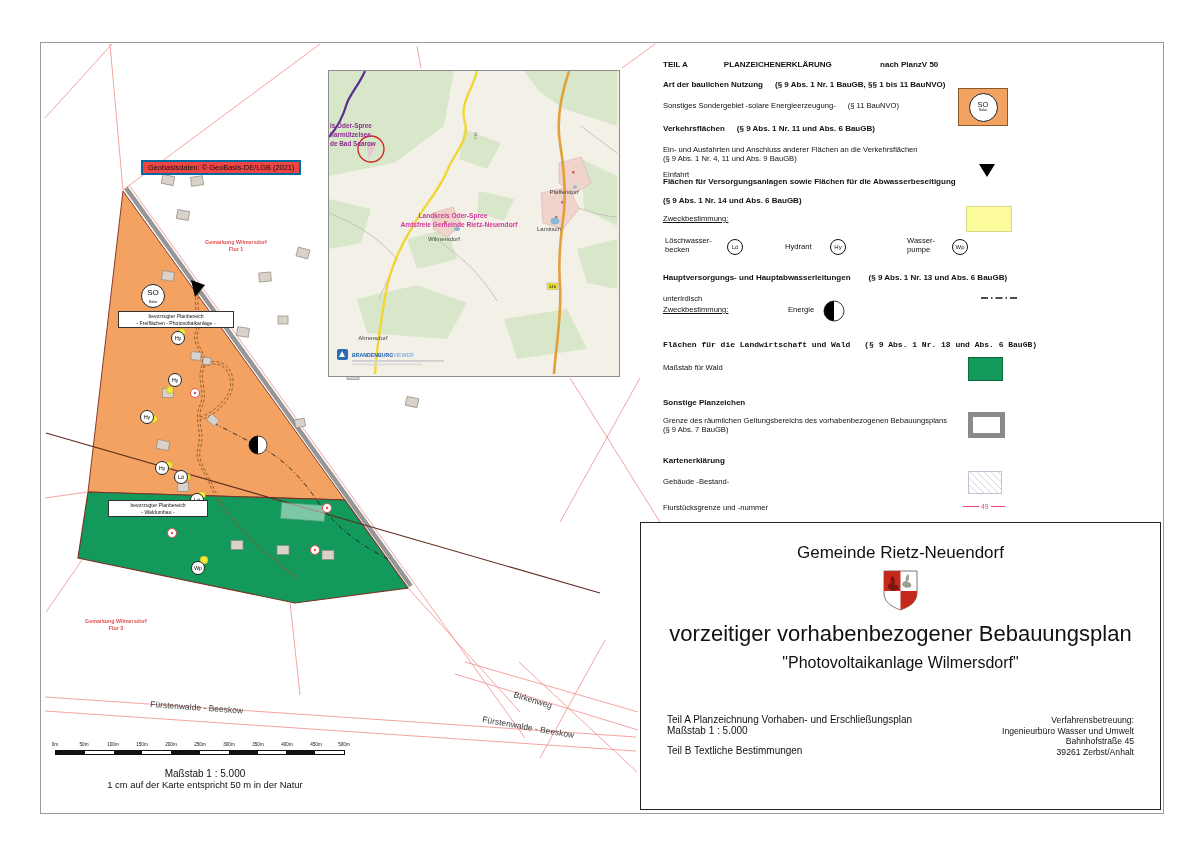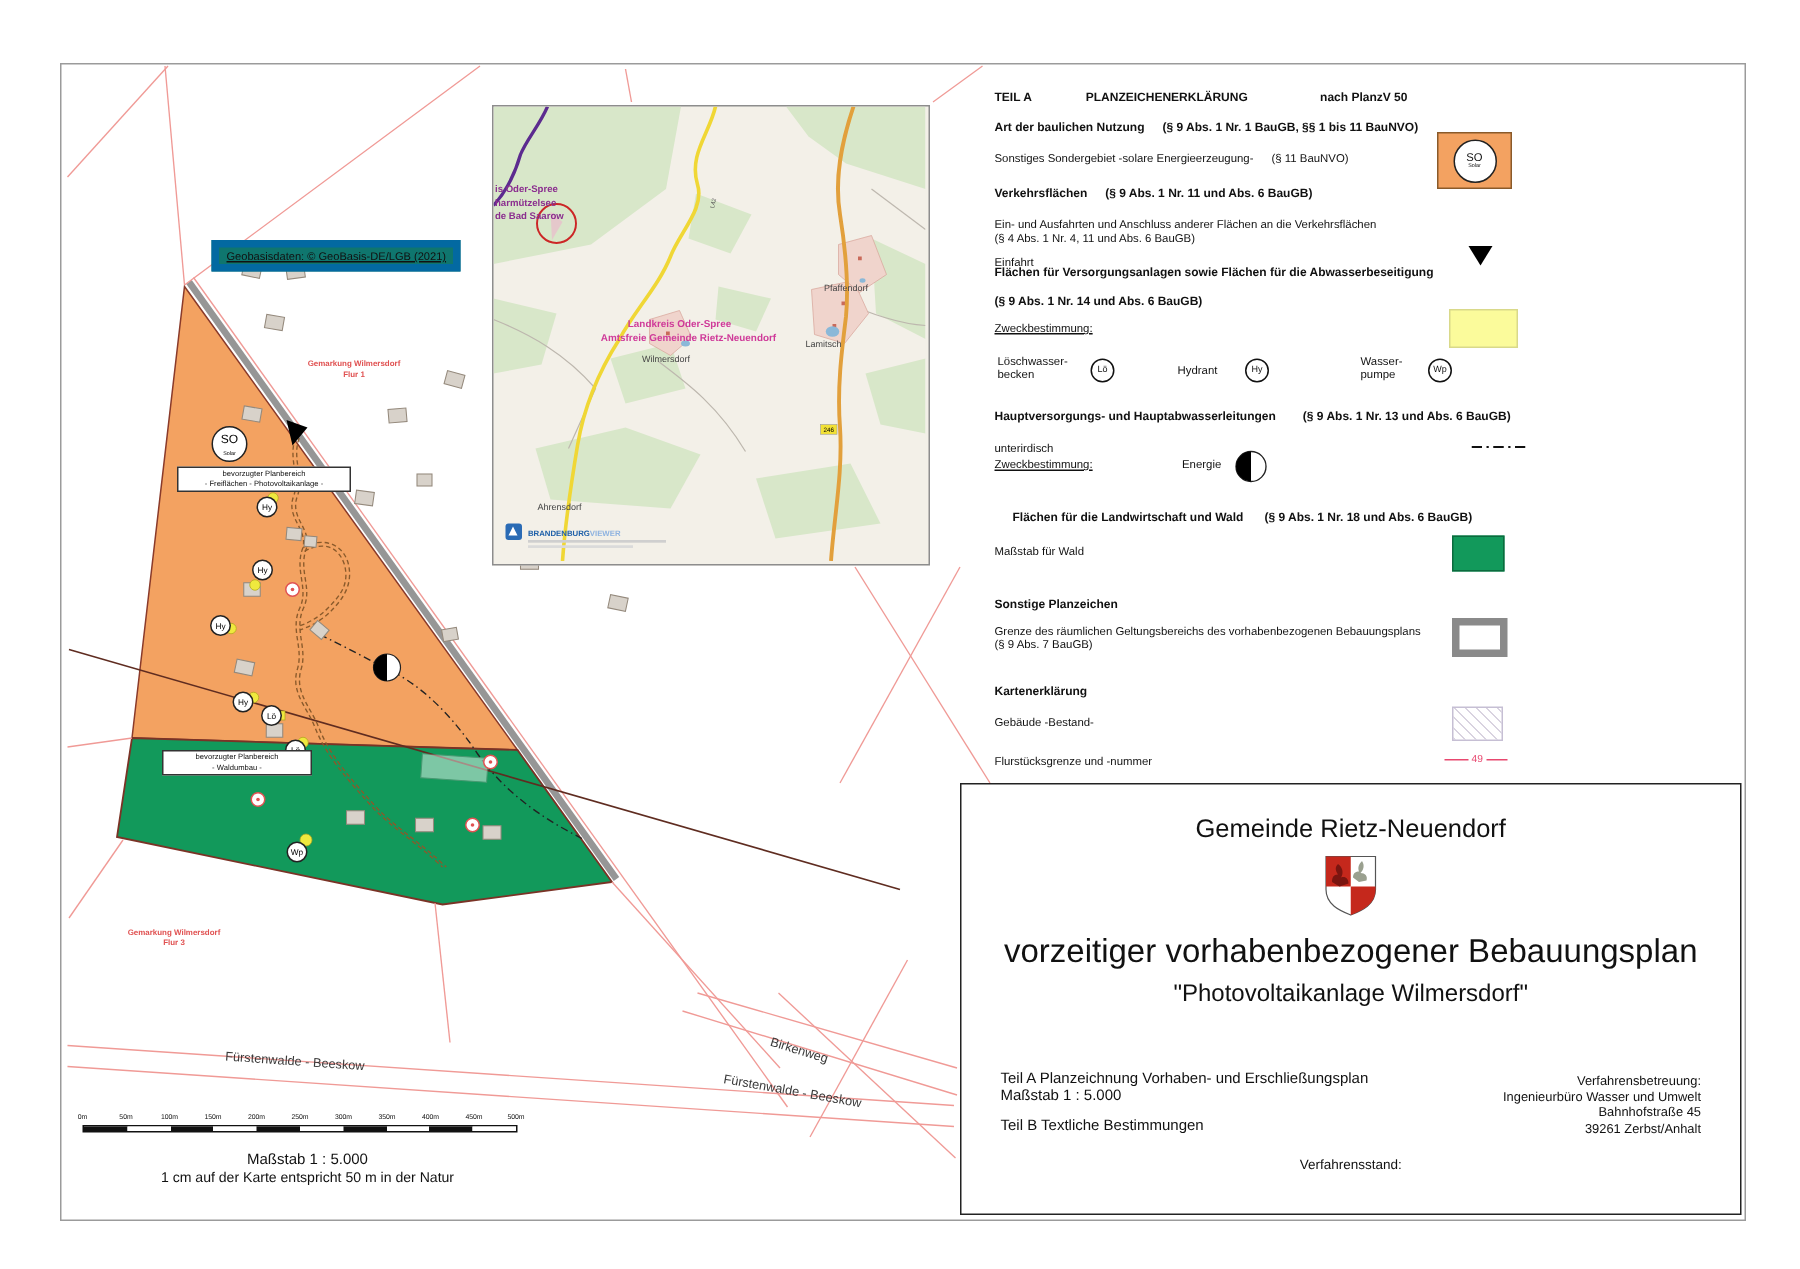--- a/index.html
+++ b/index.html
@@ -1,20 +1,20 @@
 <!DOCTYPE html>
 <html><head>
 <meta charset="utf-8">
 <style>
   html,body{margin:0;padding:0;background:#fff;}
   body{width:1200px;height:846px;position:relative;font-family:"Liberation Sans",sans-serif;color:#111;overflow:hidden;}
   .abs{position:absolute;}
   #sheet-frame{left:40px;top:42px;width:1122px;height:770px;border:1px solid #9b9b9b;}
   
-  #credit-box{left:141px;top:160px;border:5px solid #0369a1;background:#0f766e;padding:1px 5px;font-size:7.4px;white-space:nowrap;text-decoration:underline;}
+  #credit-box{left:141px;top:160px;border:2px solid #0369a1;background:#ef4444;padding:1px 5px;font-size:7.4px;white-space:nowrap;}
   
   .map-label-box{background:#fff;border:0.5px solid #333;text-align:center;font-size:5.1px;line-height:6.6px;padding:1px 2px;}
   
   #inset{left:328px;top:70px;width:290px;height:305px;border:1px solid #8d8d8d;background:#f3f0e8;overflow:hidden;}
   
   #legend{left:663px;top:54px;width:356px;height:470px;}
   .lg-b{position:absolute;font-weight:bold;font-size:8px;white-space:nowrap;}
   .lg-t{position:absolute;font-size:7.6px;white-space:nowrap;}
   .lg-law{margin-left:12px;}
   .lg-u{text-decoration:underline;}
@@ -341,21 +341,21 @@
   <div class="sym" id="lg-so-box">
     <div class="lg-so-circle">
       <span class="t1">SO</span>
         <span class="t2">Solar</span>
     </div>
   </div>
   <div class="lg-b" style="left:0;top:70px;">
     <span>Verkehrsflächen</span><span class="lg-law">(§ 9 Abs. 1 Nr. 11 und Abs. 6 BauGB)</span>
   </div>
   <div class="lg-t" style="left:0;top:91px;">Ein- und Ausfahrten und Anschluss anderer Flächen an die  Verkehrsflächen</div>
-  <div class="lg-t" style="left:0;top:100px;">(§ 4 Abs. 1 Nr. 4, 11 und Abs. 6 BauGB)</div>
+  <div class="lg-t" style="left:0;top:100px;">(§ 9 Abs. 1 Nr. 4, 11 und Abs. 9 BauGB)</div>
   <div class="lg-t" style="left:0;top:116px;">Einfahrt</div>
   <div class="sym" id="lg-triangle"></div>
   <div class="lg-b" style="left:0;top:123px;">Flächen für Versorgungsanlagen sowie Flächen für die Abwasserbeseitigung</div>
   <div class="lg-b" style="left:0;top:142px;">(§ 9 Abs. 1 Nr. 14 und Abs. 6 BauGB)</div>
   <div class="sym" id="lg-yellow"></div>
   <div class="lg-t lg-u" style="left:0;top:160px;">Zweckbestimmung:</div>
   <div class="lg-t" style="left:2px;top:182px;line-height:9px;">
     <div>Löschwasser-</div>
       <div>becken</div>
   </div>
@@ -379,21 +379,21 @@
   <div class="lg-t" style="left:0;top:240px;">unterirdisch</div>
   <svg class="sym" style="left:318px;top:240px;" width="36" height="8">
     <line x1="0" y1="4" x2="36" y2="4" stroke="#111" stroke-width="1.4" stroke-dasharray="7 3 1.5 3"></line>
   </svg>
   <div class="lg-t lg-u" style="left:0;top:251px;">Zweckbestimmung:</div>
   <div class="lg-t" style="left:125px;top:251px;">Energie</div>
   <svg class="sym" style="left:160px;top:246px;" width="22" height="22">
     <circle cx="11" cy="11" r="10" fill="#fff" stroke="#222" stroke-width="0.9"></circle>
     <path d="M11,1 A10,10 0 0 0 11,21 Z" fill="#000"></path>
   </svg>
-  <div class="lg-b" style="left:12px;top:286px;">
+  <div class="lg-b" style="left:0;top:286px;font-family:Liberation Mono, monospace;">
     <span>Flächen für die Landwirtschaft und Wald</span><span style="margin-left:14px;">(§ 9 Abs. 1 Nr. 18 und Abs. 6 BauGB)</span>
   </div>
   <div class="lg-t" style="left:0;top:309px;">Maßstab für Wald</div>
   <div class="sym" id="lg-green"></div>
   <div class="lg-b" style="left:0;top:344px;">Sonstige Planzeichen</div>
   <div class="lg-t" style="left:0;top:362px;">Grenze des räumlichen Geltungsbereichs des vorhabenbezogenen Bebauungsplans</div>
   <div class="lg-t" style="left:0;top:371px;">(§ 9 Abs. 7 BauGB)</div>
   <div class="sym" id="lg-gray"></div>
   <div class="lg-b" style="left:0;top:402px;">Kartenerklärung</div>
   <div class="lg-t" style="left:0;top:423px;">Gebäude -Bestand-</div>
@@ -425,21 +425,20 @@
     <div style="height:10px;"></div>
     <div>Teil B Textliche Bestimmungen</div>
   </div>
   <div id="tb-right">
     <div>Verfahrensbetreuung:</div>
     <div>Ingenieurbüro Wasser und Umwelt</div>
     <div>Bahnhofstraße 45</div>
     <div>39261 Zerbst/Anhalt</div>
   </div>
   <div class="tb-center" style="top:248px;font-size:9px;line-height:11px;">
-    <div>Verfahrensstand:</div>
   </div>
 </div>
 
 <div class="abs" id="scalebar">
   <div id="sb-ticks">
     <span style="left:0;">0m</span>
     <span style="left:29px;">50m</span>
     <span style="left:58px;">100m</span>
     <span style="left:87px;">150m</span>
     <span style="left:116px;">200m</span>

